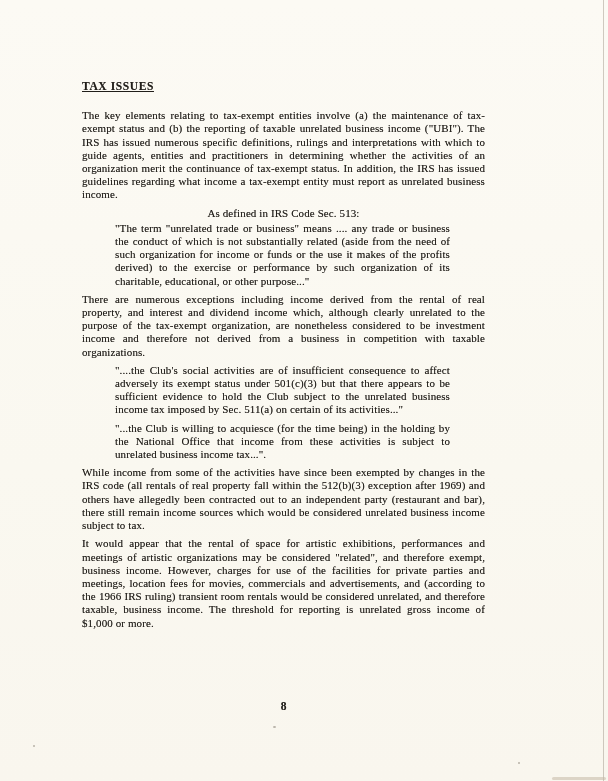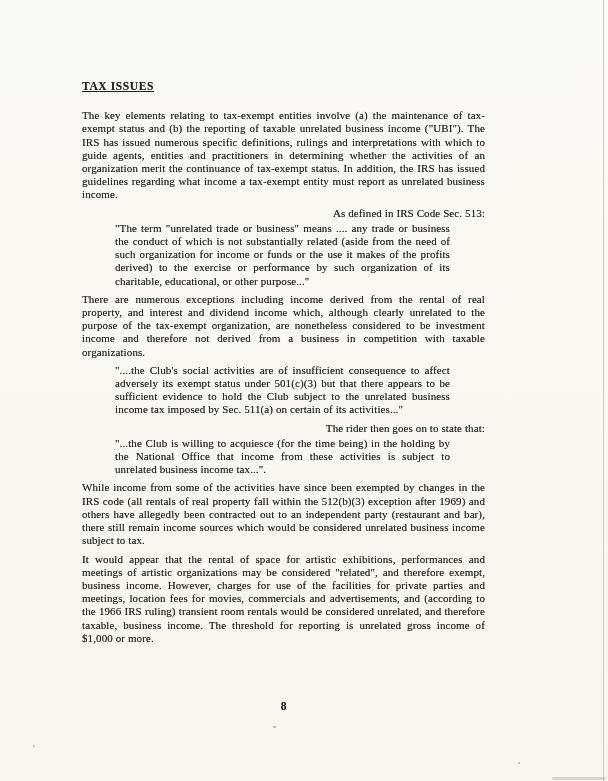--- a/index.html
+++ b/index.html
@@ -61,21 +61,21 @@
     letter-spacing: 0.6px;
     text-decoration: underline;
     margin: 0 0 16px 0;
   }
   .para {
     margin: 0 0 5px 0;
     text-align: justify;
   }
   .para.lead-in {
     margin-bottom: 2px;
-    text-align: right;
+    text-align: center;
   }
   .quote {
     margin: 0 35px 5px 33px;
     text-align: justify;
   }
   .page-number {
     position: absolute;
     left: 82px;
     top: 700px;
     width: 403px;
@@ -100,21 +100,20 @@
 
     <p class="para lead-in">As defined in IRS Code Sec. 513:</p>
 
     <p class="quote">"The term "unrelated trade or business" means .... any trade or business the conduct of which is not substantially related (aside from the need of such organization for income or funds or the use it makes of the profits derived) to the exercise or performance by such organization of its charitable, educational, or other purpose..."</p>
 
     <p class="para">There are numerous exceptions including income derived from the rental of real property, and interest and dividend income which, although clearly unrelated to the purpose of the tax-exempt organization, are nonetheless considered to be investment income and therefore not derived from a business in competition with taxable organizations.</p>
 
 
     <p class="quote">"....the Club's social activities are of insufficient consequence to affect adversely its exempt status under 501(c)(3) but that there appears to be sufficient evidence to hold the Club subject to the unrelated business income tax imposed by Sec. 511(a) on certain of its activities..."</p>
 
-    <p class="para lead-in">The rider then goes on to state that:</p>
 
     <p class="quote">"...the Club is willing to acquiesce (for the time being) in the holding by the National Office that income from these activities is subject to unrelated business income tax...".</p>
 
     <p class="para">While income from some of the activities have since been exempted by changes in the IRS code (all rentals of real property fall within the 512(b)(3) exception after 1969) and others have allegedly been contracted out to an independent party (restaurant and bar), there still remain income sources which would be considered unrelated business income subject to tax.</p>
 
     <p class="para">It would appear that the rental of space for artistic exhibitions, performances and meetings of artistic organizations may be considered "related", and therefore exempt, business income.  However, charges for use of the facilities for private parties and meetings, location fees for movies, commercials and advertisements, and (according to the 1966 IRS ruling) transient room rentals would be considered unrelated, and therefore taxable, business income.  The threshold for reporting is unrelated gross income of $1,000 or more.</p>
 
   </div>
 
   <div class="page-number">8</div>

